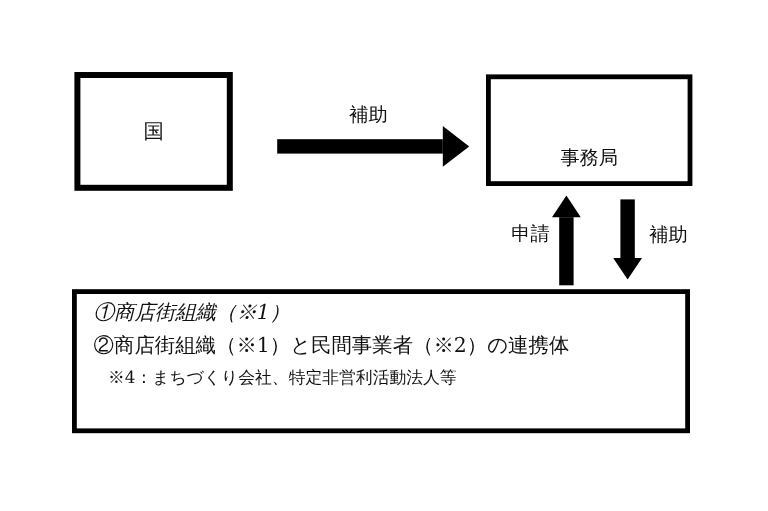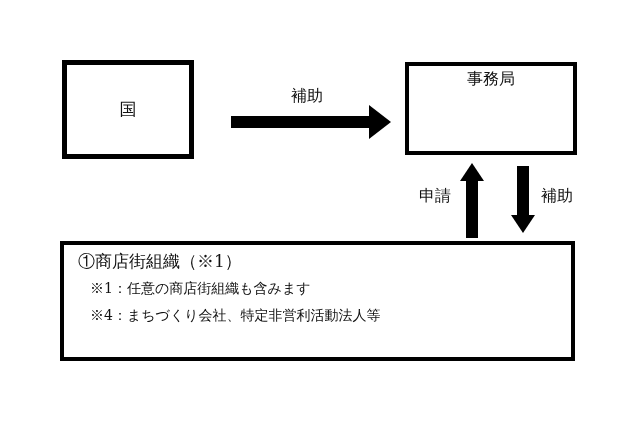--- a/index.html
+++ b/index.html
@@ -35,38 +35,39 @@
     align-items: center;
     justify-content: center;
     font-size: 17px;
   }
   #secretariat-box {
     left: 405px; top: 62px;
     width: 172px; height: 93px;
     display: flex;
     flex-direction: column;
     align-items: center;
-    justify-content: flex-start;
+    justify-content: flex-end;
     font-size: 16px;
     line-height: 26px;
     padding-bottom: 6px;
     text-align: center;
   }
   #applicant-box {
     left: 60px; top: 241px;
     width: 515px; height: 120px;
     font-size: 17px;
   }
   #applicant-box .main-line {
     padding-left: 14px;
     line-height: 27px;
     white-space: nowrap;
   }
   #applicant-box .main-line.first {
     margin-top: 3px;
+    font-style: italic;
   }
   #applicant-box .note-line {
     padding-left: 26px;
     font-size: 14px;
     line-height: 27px;
     white-space: nowrap;
   }
   .arrow-svg {
     position: absolute;
     display: block;
@@ -81,21 +82,21 @@
     white-space: nowrap;
   }
   #h-arrow-label {
     left: 262px; top: 86px;
     width: 90px;
     text-align: center;
   }
   #up-arrow-label {
     left: 412px; top: 186px;
     width: 46px;
-    text-align: center;
+    text-align: right;
     font-family: Liberation Serif, serif;
   }
   #down-arrow-label {
     left: 541px; top: 186px;
   }
 </style>
 </head>
 <body>
 
 <div class="canvas">
@@ -124,17 +125,17 @@
 
   <svg class="arrow-svg" id="down-arrow" width="24" height="67" viewBox="0 0 24 67">
     <rect x="6" y="0" width="12" height="49" fill="#000000"></rect>
     <polygon points="0,49 24,49 12,67" fill="#000000"></polygon>
   </svg>
 
   <div class="arrow-label" id="down-arrow-label">補助</div>
 
   <div class="box" id="applicant-box">
     <div class="main-line first">①商店街組織（※1）</div>
-    <div class="note-line">※1：任意の商店街組織も含みます</div>
+    <div class="main-line">②商店街組織（※1）と民間事業者（※2）の連携体</div>
     <div class="note-line">※4：まちづくり会社、特定非営利活動法人等</div>
   </div>
 
 </div>
 
 </body></html>

